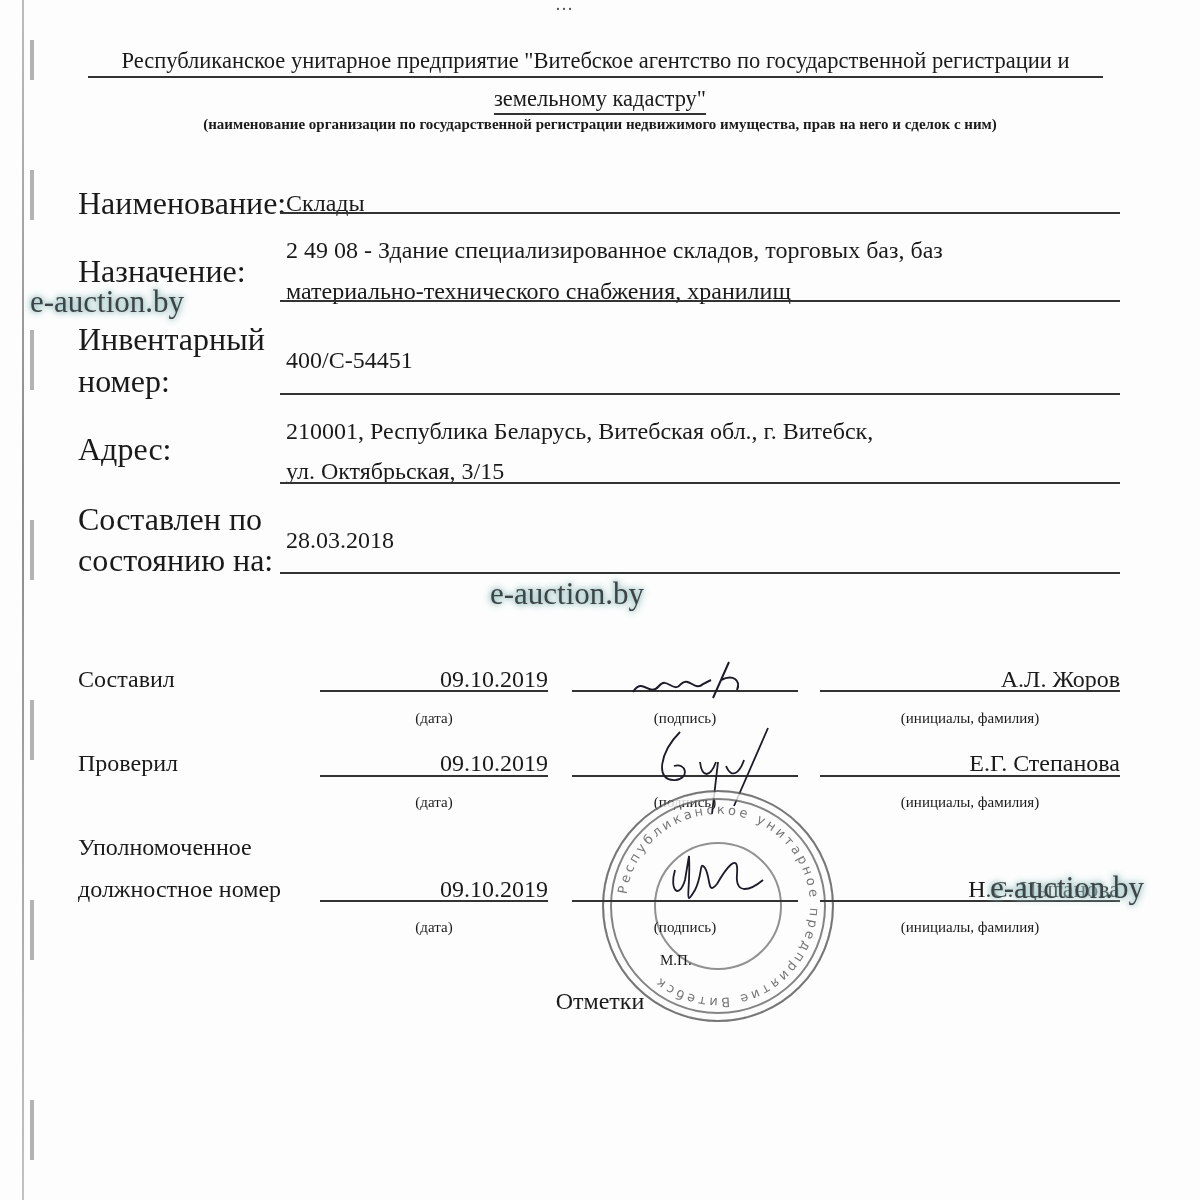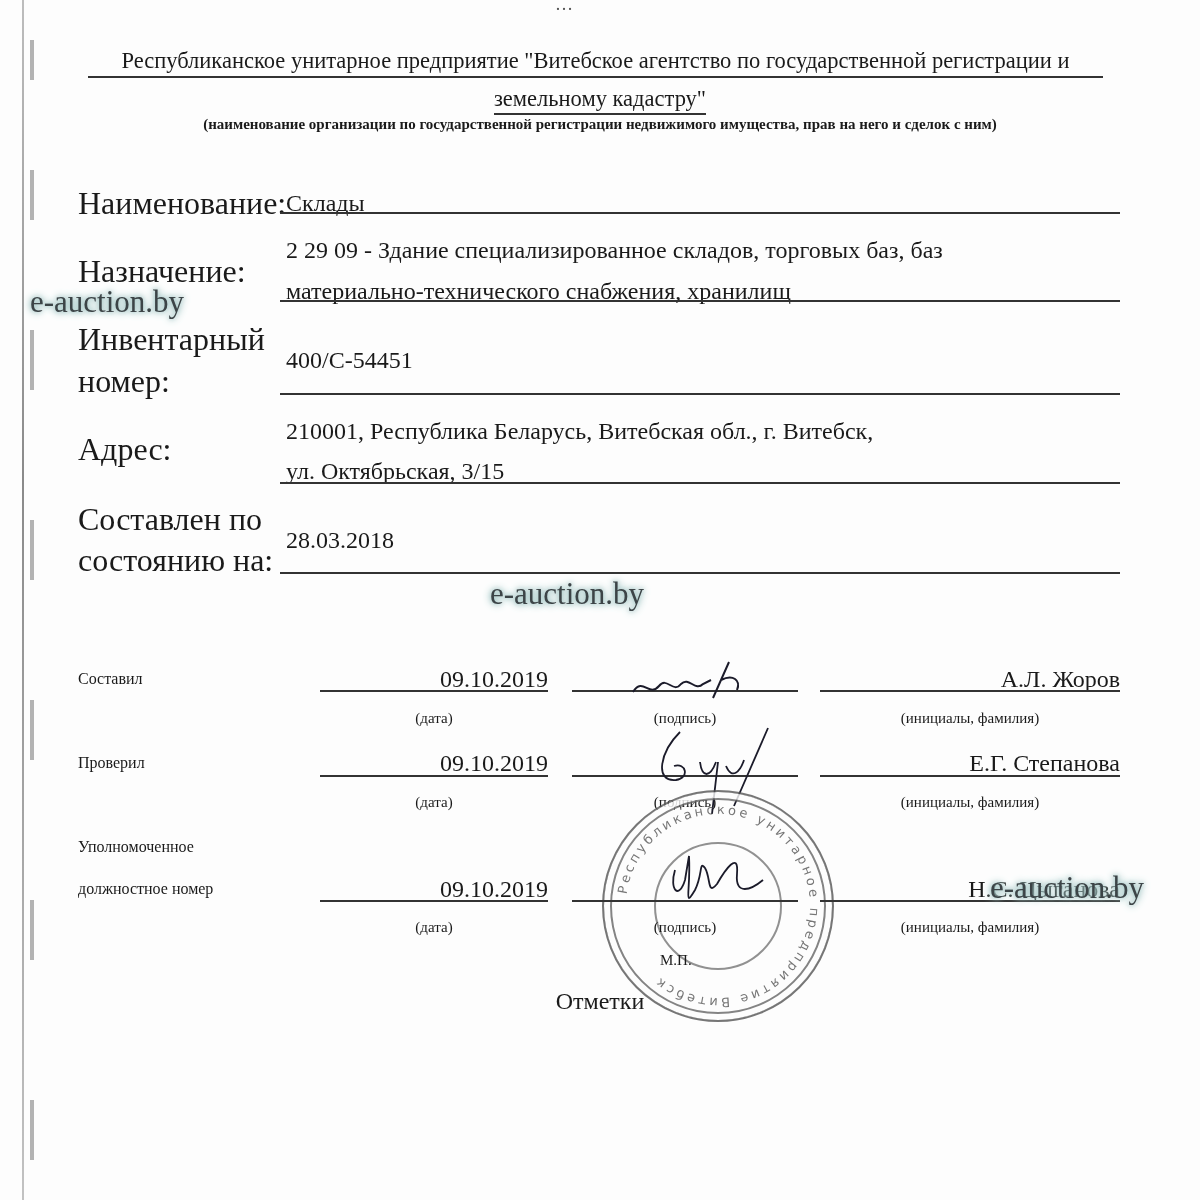--- a/index.html
+++ b/index.html
@@ -32,21 +32,21 @@
     .lbl { position: absolute; left: 78px; font-size: 32px; line-height: 30px; }
     .val { position: absolute; left: 286px; font-size: 24px; line-height: 30px; }
     .ul { position: absolute; left: 280px; width: 840px; height: 0; border-bottom: 2px solid #333; }
 
     .wm {
       position: absolute; font-size: 31px; color: #3c4447;
       font-family: "Liberation Serif", serif;
       text-shadow: 0 0 4px #9ec3c2, 0 0 8px #9ec3c2, 0 0 10px #b9d6d5;
     }
 
-    .sig-label { position: absolute; left: 78px; font-size: 16px; line-height: 30px; text-align: center; }
+    .sig-label { position: absolute; left: 78px; font-size: 24px; line-height: 30px; text-align: center; }
     .cell { position: absolute; height: 0; border-bottom: 2px solid #333; }
     .cell-text { position: absolute; font-size: 24px; text-align: right; line-height: 30px; }
     .cap { position: absolute; font-size: 15px; text-align: center; }
 
     .stamp {
       position: absolute; left: 602px; top: 790px; width: 228px; height: 228px;
       border-radius: 50%; border: 2px solid #555;
       box-shadow: inset 0 0 0 6px #fdfdfd, inset 0 0 0 8px #666;
       opacity: .8;
     }
@@ -76,21 +76,21 @@
 
 <div class="org-line l1">Республиканское унитарное предприятие "Витебское агентство по государственной регистрации и</div>
 <div class="org-line l2"><span>земельному кадастру"</span></div>
 <div class="org-caption">(наименование организации по государственной регистрации недвижимого имущества, прав на него и сделок с ним)</div>
 
 <div class="lbl" style="top:188px">Наименование:</div>
 <div class="val" style="top:188px">Склады</div>
 <div class="ul" style="top:212px"></div>
 
 <div class="lbl" style="top:256px">Назначение:</div>
-<div class="val" style="top:235px">2 29 09 - Здание специализированное складов, торговых баз, баз</div>
+<div class="val" style="top:235px">2 49 08 - Здание специализированное складов, торговых баз, баз</div>
 <div class="val" style="top:276px">материально-технического снабжения, хранилищ</div>
 <div class="ul" style="top:300px"></div>
 
 <div class="lbl" style="top:324px">Инвентарный</div>
 <div class="lbl" style="top:366px">номер:</div>
 <div class="val" style="top:345px">400/С-54451</div>
 <div class="ul" style="top:393px"></div>
 
 <div class="lbl" style="top:434px">Адрес:</div>
 <div class="val" style="top:416px">210001, Республика Беларусь, Витебская обл., г. Витебск,</div>

